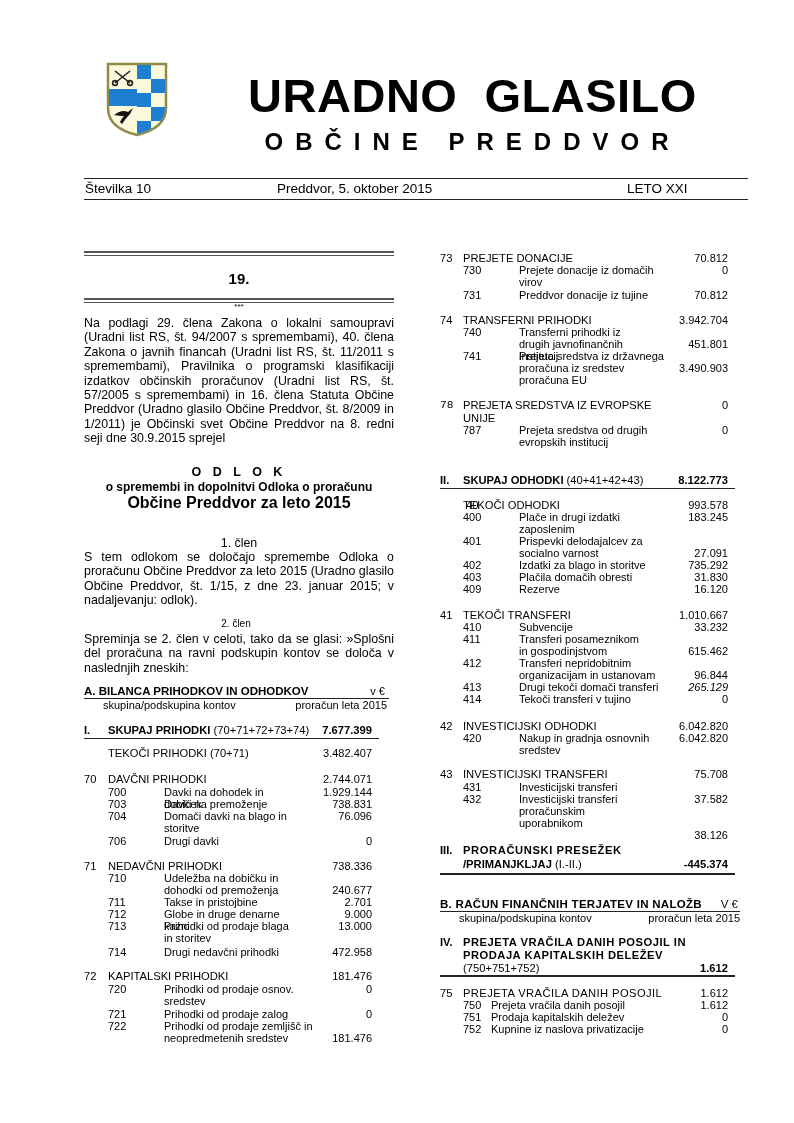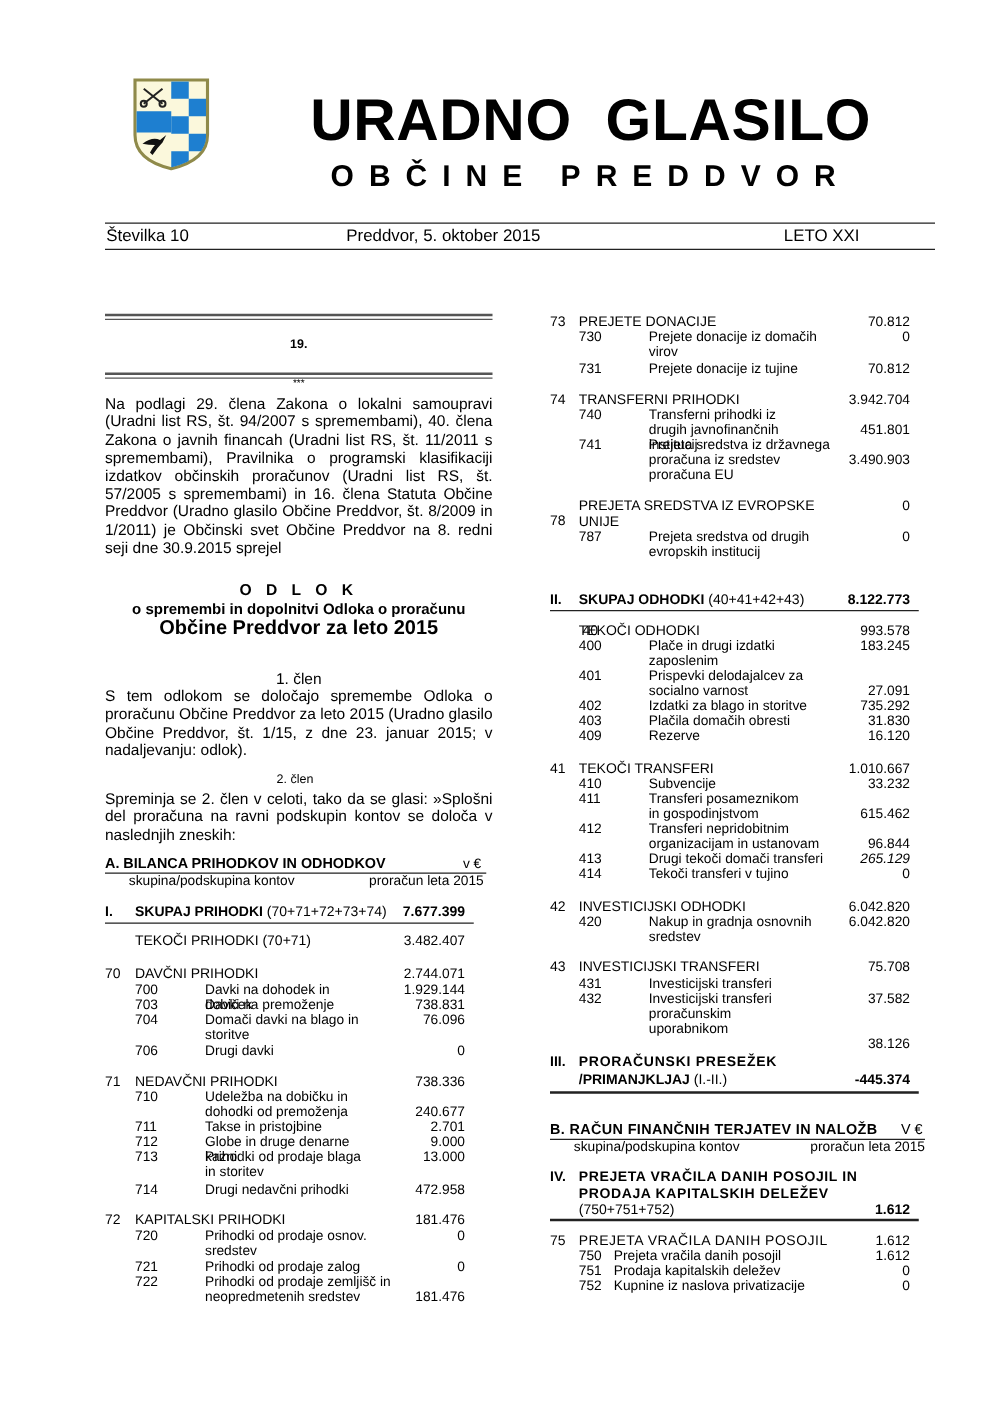--- a/index.html
+++ b/index.html
@@ -48,21 +48,21 @@
 <div class="abs title" style="white-space:pre;">URADNO  GLASILO</div>
 <div class="abs subtitle">OBČINE PREDDVOR</div>
 
 <div class="abs hline" style="top:178px;"></div>
 <div class="abs meta" style="left:85px;">Številka  10</div>
 <div class="abs meta" style="left:277px;">Preddvor,  5. oktober 2015</div>
 <div class="abs meta" style="left:627px;">LETO XXI</div>
 <div class="abs hline" style="top:199px;"></div>
 
 <div class="abs dbl" style="left:84px; width:310px; top:251px;"></div>
-<div class="abs center bold" style="left:84px; width:310px; top:270px; font-size:10px;">19.</div>
+<div class="abs center bold" style="left:84px; width:310px; top:270px; font-size:15px;">19.</div>
 <div class="abs dbl" style="left:84px; width:310px; top:298px;"></div>
 <div class="abs center" style="left:84px; width:310px; top:302px; font-size:8px;">***</div>
 <div class="abs left-text" style="top:316px;">Na podlagi 29. člena Zakona o lokalni samoupravi (Uradni list RS, št. 94/2007 s spremembami), 40. člena Zakona o javnih financah (Uradni list RS, št. 11/2011 s spremembami), Pravilnika o programski klasifikaciji izdatkov občinskih proračunov (Uradni list RS, št. 57/2005 s spremembami) in 16. člena Statuta Občine Preddvor (Uradno glasilo Občine Preddvor, št. 8/2009 in 1/2011) je Občinski svet Občine Preddvor na 8. redni seji dne 30.9.2015 sprejel</div>
 
 <div class="abs center bold" style="left:84px; width:310px; top:465px; font-size:12.5px; letter-spacing:4px;">O D L O K</div>
 <div class="abs center bold" style="left:84px; width:310px; top:480px; font-size:12px;">o spremembi in dopolnitvi Odloka o proračunu</div>
 <div class="abs center bold" style="left:84px; width:310px; top:494px; font-size:16px;">Občine Preddvor za leto 2015</div>
 
 <div class="abs center" style="left:84px; width:310px; top:536px; font-size:12.4px;">1. člen</div>
 <div class="abs left-text" style="top:550px;">S tem odlokom se določajo spremembe Odloka o proračunu Občine Preddvor za leto 2015 (Uradno glasilo Občine Preddvor, št. 1/15, z dne 23. januar 2015; v nadaljevanju: odlok).</div>
@@ -131,34 +131,34 @@
 <div class="row" style="left:164px; top:1020px; width:150px;">Prihodki od prodaje zemljišč in neopredmetenih sredstev</div>
 <div class="num" style="left:300px; width:72px; top:1032px;">181.476</div>
 
 <div class="sec" style="left:440px; top:252px;">73</div>
 <div class="sec" style="left:463px; top:252px;">PREJETE DONACIJE</div>
 <div class="num" style="left:656px; width:72px; top:252px;">70.812</div>
 <div class="row" style="left:463px; top:264px;">730</div>
 <div class="row" style="left:519px; top:264px; width:140px;">Prejete donacije iz domačih virov</div>
 <div class="num" style="left:656px; width:72px; top:264px;">0</div>
 <div class="row" style="left:463px; top:289px;">731</div>
-<div class="row" style="left:519px; top:289px; width:140px;">Prejete donacije iz tujine</div>
+<div class="row" style="left:519px; top:289px; width:140px;">Preddvor donacije iz tujine</div>
 <div class="num" style="left:656px; width:72px; top:289px;">70.812</div>
 
 <div class="sec" style="left:440px; top:314px;">74</div>
 <div class="sec" style="left:463px; top:314px;">TRANSFERNI PRIHODKI</div>
 <div class="num" style="left:656px; width:72px; top:314px;">3.942.704</div>
 <div class="row" style="left:463px; top:326px;">740</div>
 <div class="row" style="left:519px; top:326px; width:135px;">Transferni prihodki iz drugih javnofinančnih institucij</div>
 <div class="num" style="left:656px; width:72px; top:338px;">451.801</div>
 <div class="row" style="left:463px; top:350px;">741</div>
 <div class="row" style="left:519px; top:350px; width:148px;">Prejeta sredstva iz državnega proračuna iz sredstev proračuna EU</div>
 <div class="num" style="left:656px; width:72px; top:362px;">3.490.903</div>
 
-<div class="sec" style="left:440px; top:411px;">78</div>
+<div class="sec" style="left:440px; top:399px;font-family:Liberation Mono, monospace;">78</div>
 <div class="sec" style="left:463px; top:399px; width:190px;">PREJETA SREDSTVA IZ EVROPSKE UNIJE</div>
 <div class="num" style="left:656px; width:72px; top:399px;">0</div>
 <div class="row" style="left:463px; top:424px;">787</div>
 <div class="row" style="left:519px; top:424px; width:130px;">Prejeta sredstva od drugih evropskih institucij</div>
 <div class="num" style="left:656px; width:72px; top:424px;">0</div>
 
 <div class="sec bold" style="left:440px; top:474px;">II.</div>
 <div class="sec" style="left:463px; top:474px;"><b>SKUPAJ ODHODKI</b> <span>(40+41+42+43)</span></div>
 <div class="num bold" style="left:656px; width:72px; top:474px; font-size:11.2px;">8.122.773</div>
 <div class="uline" style="left:440px; width:295px; top:488px;"></div>

